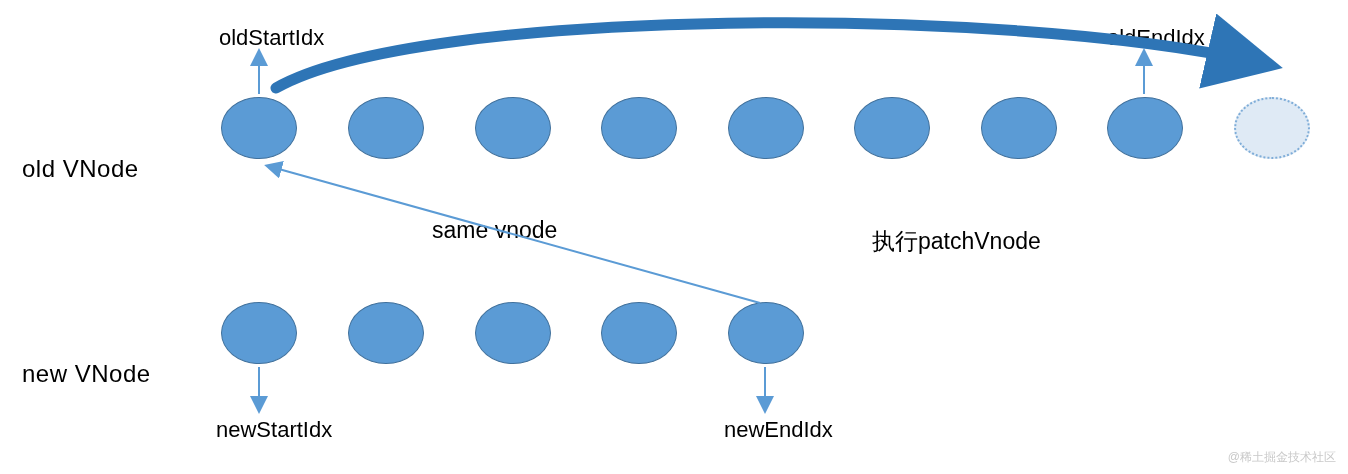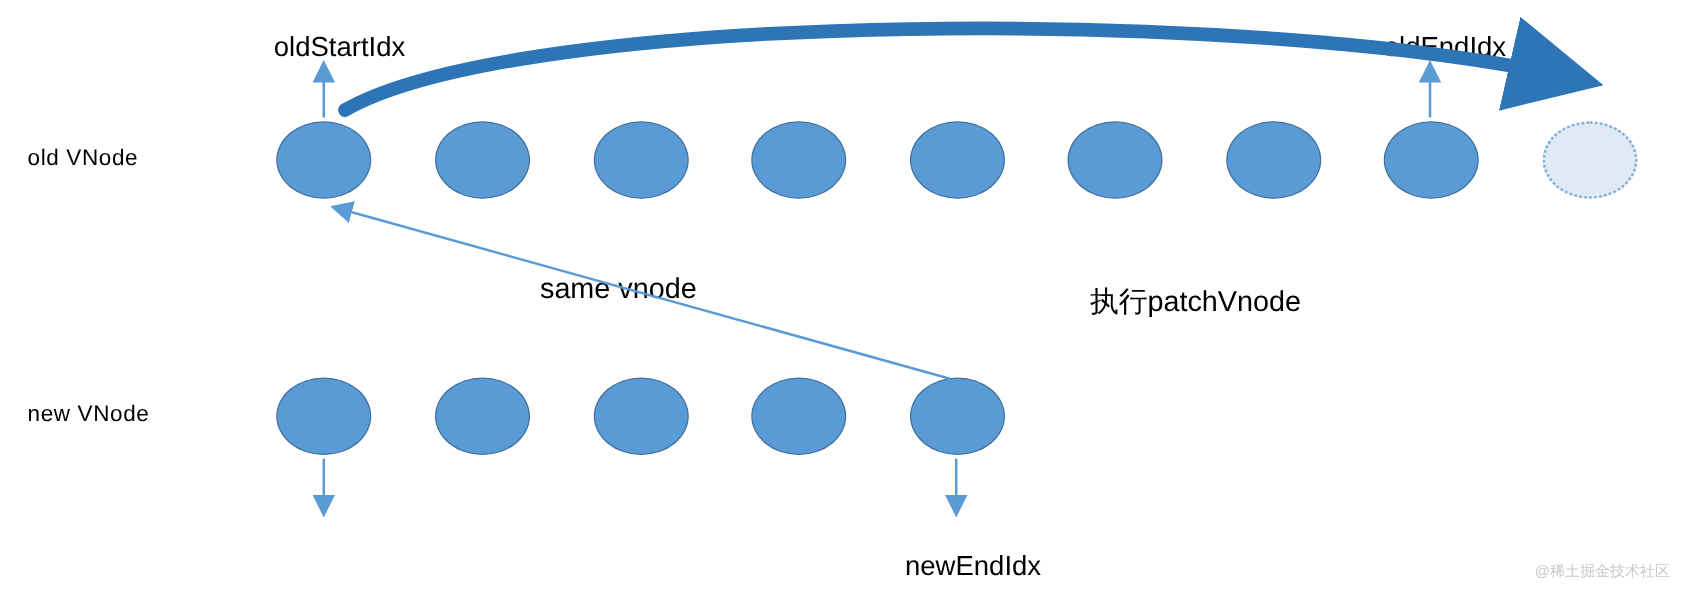--- a/index.html
+++ b/index.html
@@ -15,22 +15,23 @@
     font-family: "Liberation Sans", sans-serif;
     overflow: hidden;
   }
   .label {
     position: absolute;
     color: #000000;
     white-space: nowrap;
     line-height: 1;
   }
   .row-label {
-    font-size: 18px;
+    font-size: 24px;
     letter-spacing: 0.5px;
+    margin-top: 40px;
   }
   .idx-label {
     font-size: 22px;
     margin-left: 38px;
   }
   .note-label {
     font-size: 23px;
   }
   .node {
     position: absolute;
@@ -66,21 +67,22 @@
 </head>
 <body>
 
 <div id="canvas">
 
   <div class="label row-label" style="left:22px; top:117px;">old  VNode</div>
   <div class="label row-label" style="left:22px; top:322px;">new  VNode</div>
 
   <div class="label idx-label" style="left:181px; top:27px;">oldStartIdx</div>
   <div class="label idx-label" style="left:1069px; top:27px;">oldEndIdx</div>
-  <div class="label idx-label" style="left:686px; top:442px;">newEndIdx</div>
+  <div class="label idx-label" style="left:178px; top:419px;">newStartIdx</div>
+  <div class="label idx-label" style="left:686px; top:419px;">newEndIdx</div>
 
   <div class="label note-label" style="left:432px; top:219px;">same vnode</div>
   <div class="label note-label" style="left:872px; top:230px;">执行patchVnode</div>
 
   <div class="node" style="left:221px; top:97px;"></div>
   <div class="node" style="left:348px; top:97px;"></div>
   <div class="node" style="left:475px; top:97px;"></div>
   <div class="node" style="left:601px; top:97px;"></div>
   <div class="node" style="left:728px; top:97px;"></div>
   <div class="node" style="left:854px; top:97px;"></div>

